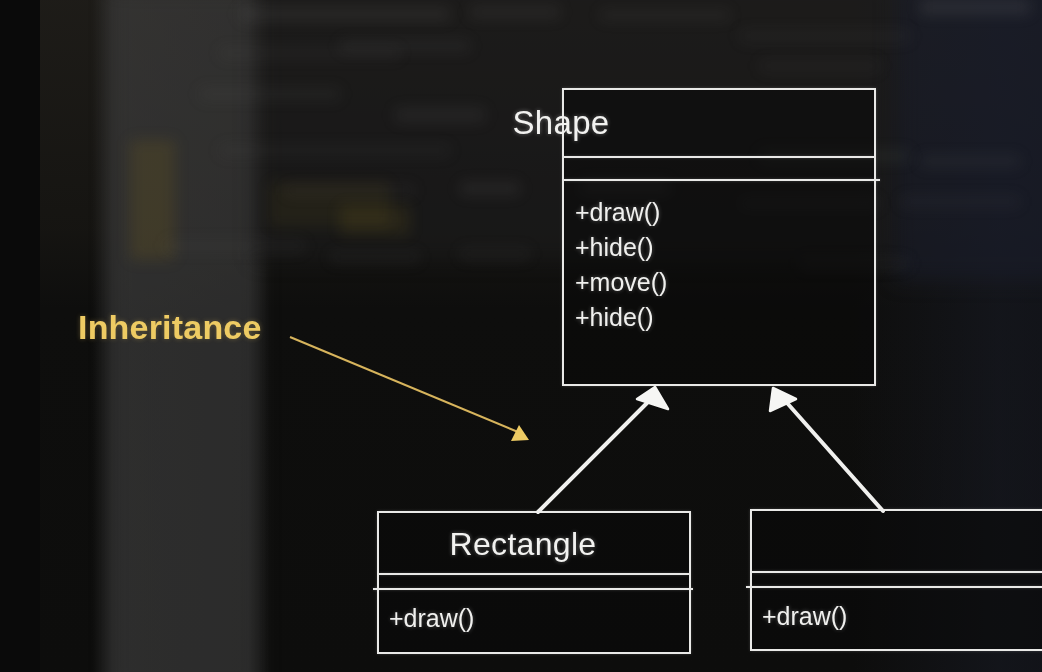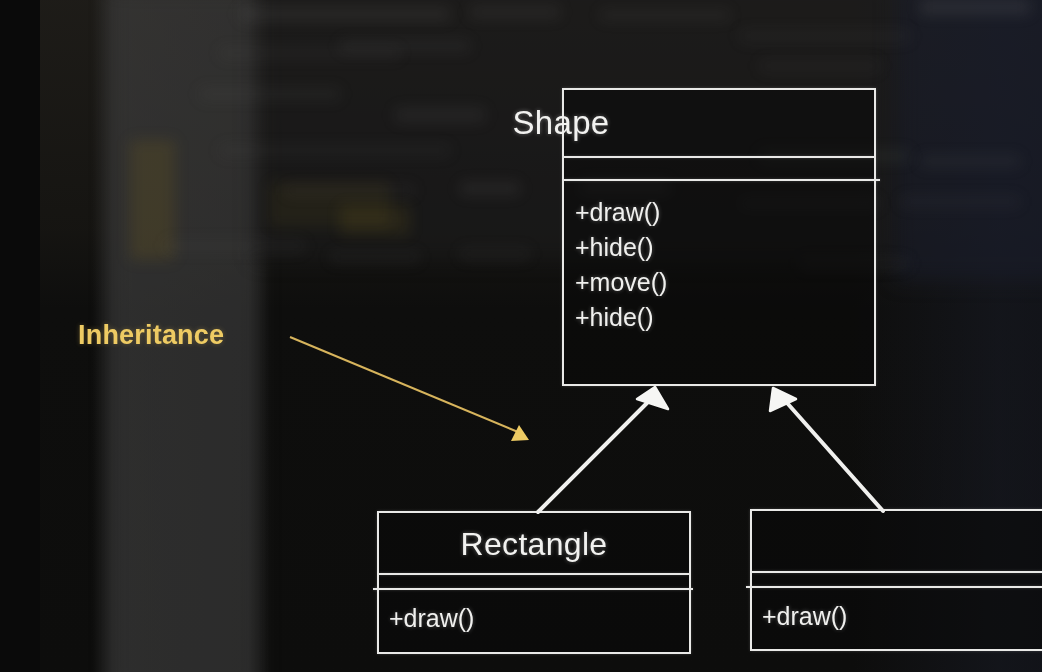--- a/index.html
+++ b/index.html
@@ -102,22 +102,22 @@
     left: 0; top: 0;
     width: 1042px;
     height: 672px;
     pointer-events: none;
   }
 
   
   #inheritance-label {
     position: absolute;
     left: 38px;
-    top: 320px;
-    font-size: 27px;
+    top: 308px;
+    font-size: 34px;
     font-weight: bold;
     color: #eecb63;
     letter-spacing: 0.2px;
     white-space: nowrap;
     text-shadow: 0 0 5px rgba(238,203,99,0.3);
     text-align: right;
   }
 </style>
 </head>
 <body>
@@ -166,21 +166,21 @@
   <div class="uml-title" id="shape-title">Shape</div>
   <div class="uml-divider" id="shape-div-1"></div>
   <div class="uml-divider" id="shape-div-2"></div>
 
   <div class="uml-method shape-method" style="top:198px;">+draw()</div>
   <div class="uml-method shape-method" style="top:233px;">+hide()</div>
   <div class="uml-method shape-method" style="top:268px;">+move()</div>
   <div class="uml-method shape-method" style="top:303px;">+hide()</div>
 
   <div class="uml-box" id="rectangle-box"></div>
-  <div class="uml-title" id="rectangle-title" style="left:337px; right:auto; width:314px;">Rectangle</div>
+  <div class="uml-title" id="rectangle-title" style="left:326px; right:auto; width:314px;">Rectangle</div>
   <div class="uml-divider" id="rect-div-1"></div>
   <div class="uml-divider" id="rect-div-2"></div>
   <div class="uml-method" id="rect-method">+draw()</div>
 
   <div class="uml-box" id="circle-box"></div>
   <div class="uml-divider" id="circ-div-1"></div>
   <div class="uml-divider" id="circ-div-2"></div>
   <div class="uml-method" id="circ-method">+draw()</div>
 
   <svg id="connectors" viewBox="0 0 1042 672">

